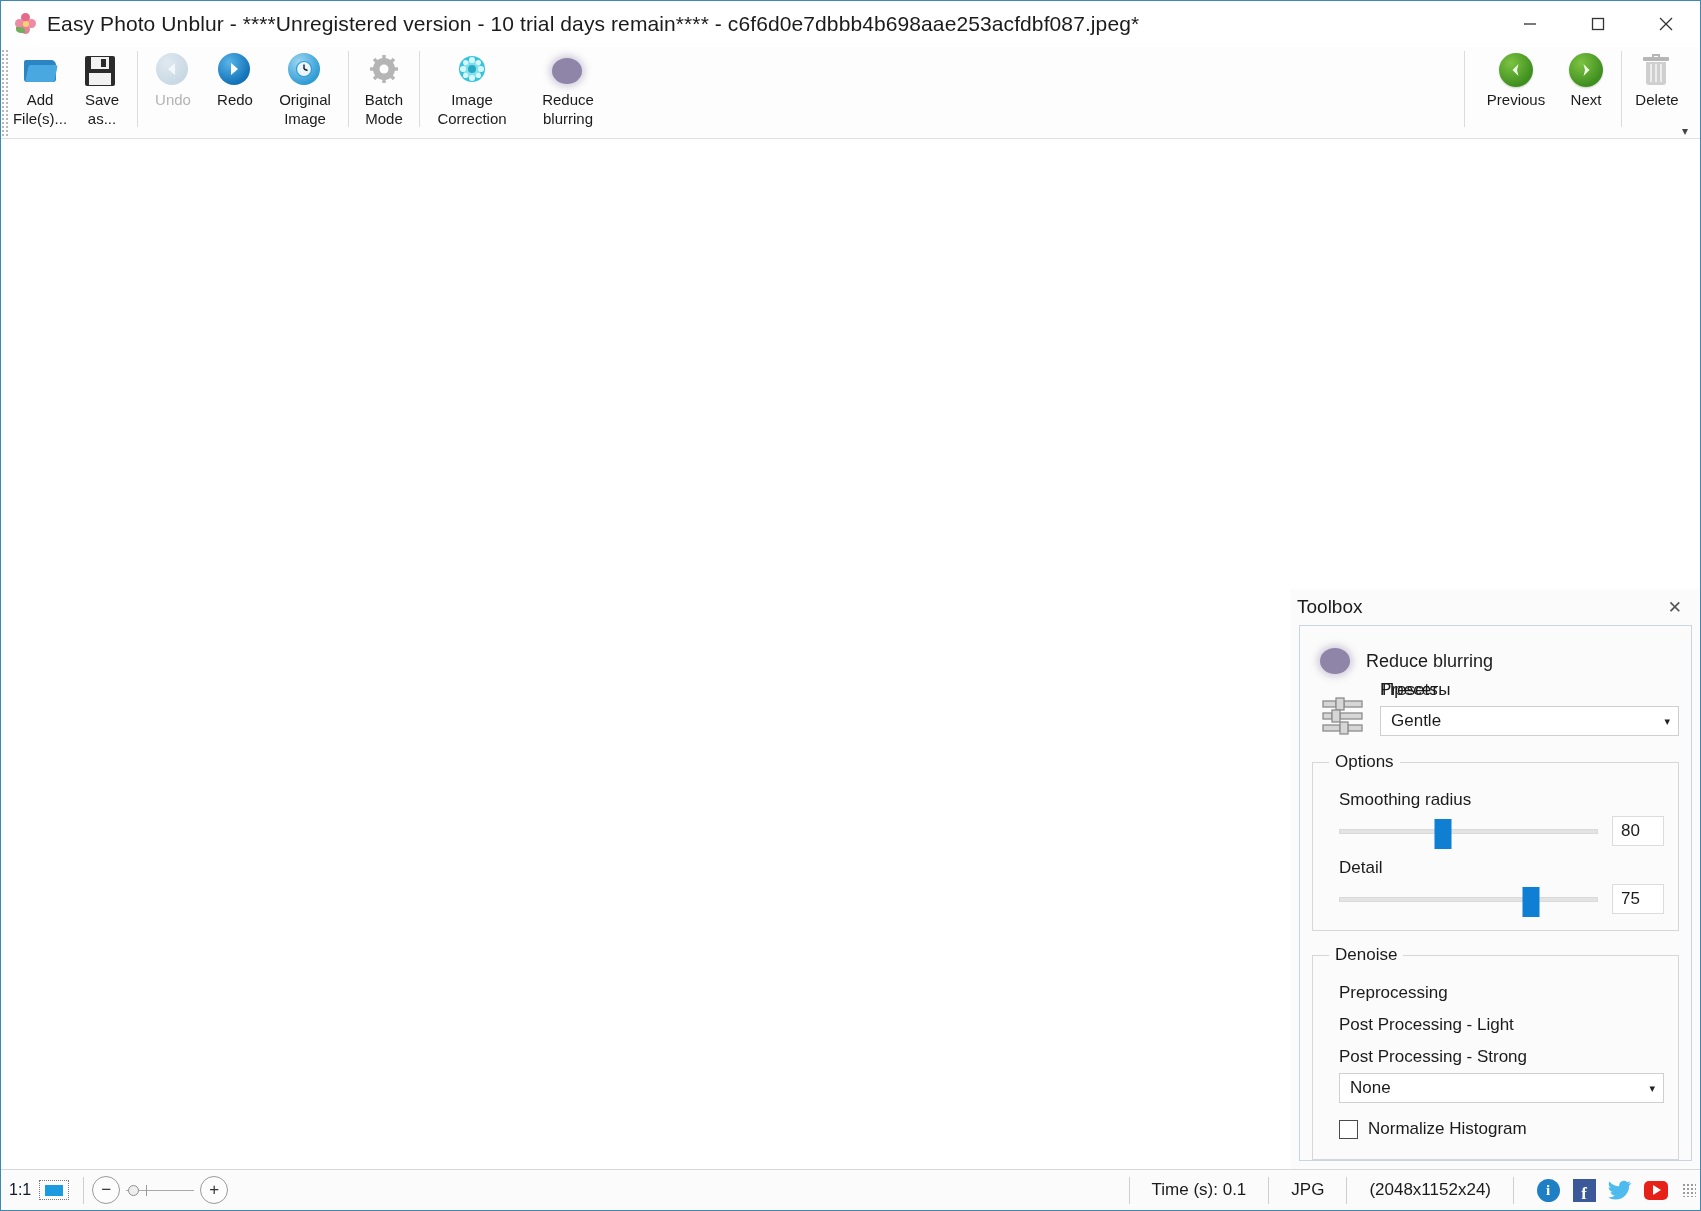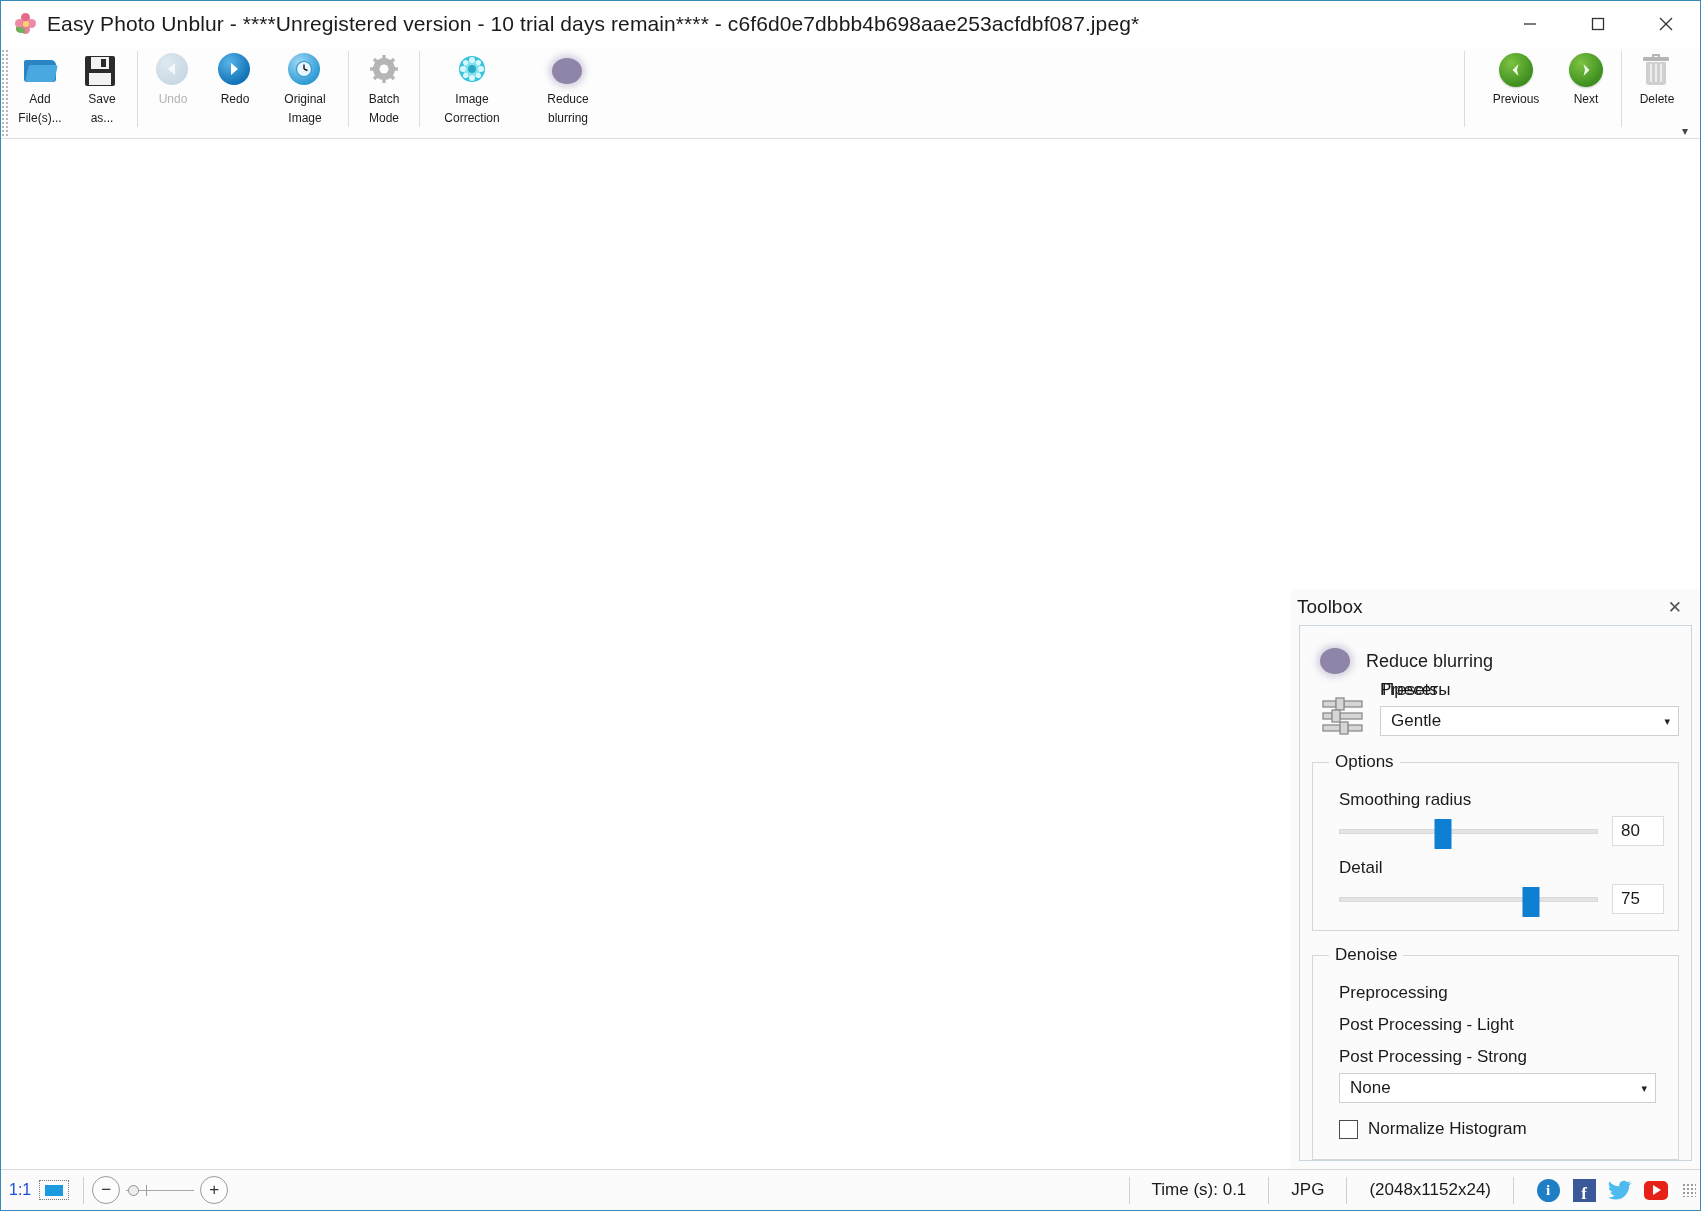--- a/index.html
+++ b/index.html
@@ -94,21 +94,21 @@
   }
   .tbtn {
     width: 62px; min-width: 62px;
     display: flex; flex-direction: column; align-items: center;
     padding-top: 6px;
     text-align: center;
   }
   .tbtn.wide { width: 78px; min-width: 78px; }
   .tbtn .ticon { width: 34px; height: 34px; margin-bottom: 3px; position: relative; }
   .tbtn .tlabel {
-    font-size: 12px; color: #1b1b1b; line-height: 19px;
+    font-size: 15px; color: #1b1b1b; line-height: 19px;
     white-space: pre-line;
   }
   .tbtn.disabled .tlabel { color: #b4b4b4; }
   .ribbon-right {
     position: absolute; right: 12px; top: 0;
     display: flex; align-items: flex-start; height: 88px;
   }
   .ribbon-overflow {
     position: absolute; right: 12px; bottom: 0px;
     font-size: 12px; color: #444;
@@ -311,21 +311,21 @@
   .run-btn .rarrow { position:absolute; left:20px; top:50%; transform:translateY(-50%); }
   .run-btn .rlabel { width:100%; text-align:center; font-size:19px; font-weight:bold; color:#1b1b1b; }
 
   
   .statusbar {
     height: 41px; min-height:41px;
     display:flex; align-items:center;
     background:#fbfbfb; border-top:1px solid #d8d8d8;
     padding-left: 8px;
   }
-  .zoom-ratio { font-size:16px; color:#1d4ed8; margin-right:8px; }
+  .zoom-ratio { font-size:16px; color:#0f172a; margin-right:8px; }
   .zoom-fit { width:30px; height:20px; border:1px dotted #777; display:flex;align-items:center;justify-content:center;margin-right:6px;}
   .zoom-fit b { display:block; width:18px;height:11px;background:#1b9ae0; }
   .sb-sep { width:1px; height:27px; background:#cfcfcf; margin:0 8px; }
   .zoom-ctrl { display:flex; align-items:center; gap:0; }
   .zbtn { width:28px;height:28px;border:1px solid #9a9a9a;border-radius:50%;display:flex;align-items:center;justify-content:center;background:#fdfdfd;font-size:17px;color:#333;}
   .ztrack { width:68px; height:1px; background:#a8a8a8; position:relative; margin:0 6px; }
   .ztrack .zthumb { position:absolute; left:2px; top:-5px; width:11px;height:11px;border-radius:50%;background:#eee;border:1px solid #8f8f8f;}
   .ztrack .ztick { position:absolute; left:20px; top:-5px; width:1px;height:11px;background:#9a9a9a;}
   .sb-spacer { flex:1 1 auto; }
   .sb-cell { font-size:17px; color:#1b1b1b; padding: 0 14px; white-space:nowrap; }
@@ -717,21 +717,21 @@
         </fieldset>
 
         <fieldset class="group">
           <legend>Denoise</legend>
 
           <div class="field-label">Preprocessing</div>
 
           <div class="field-label">Post Processing - Light</div>
 
           <div class="field-label">Post Processing - Strong</div>
-          <div class="combo" style="margin-left:12px;margin-right:8px;">
+          <div class="combo" style="margin-left:12px;margin-right:0;">
             <span>None</span>
             <span class="caret">▾</span>
           </div>
 
           <div class="chk-row">
             <div class="chkbox"></div>
             <div class="chk-label">Normalize Histogram</div>
           </div>
         </fieldset>
 

